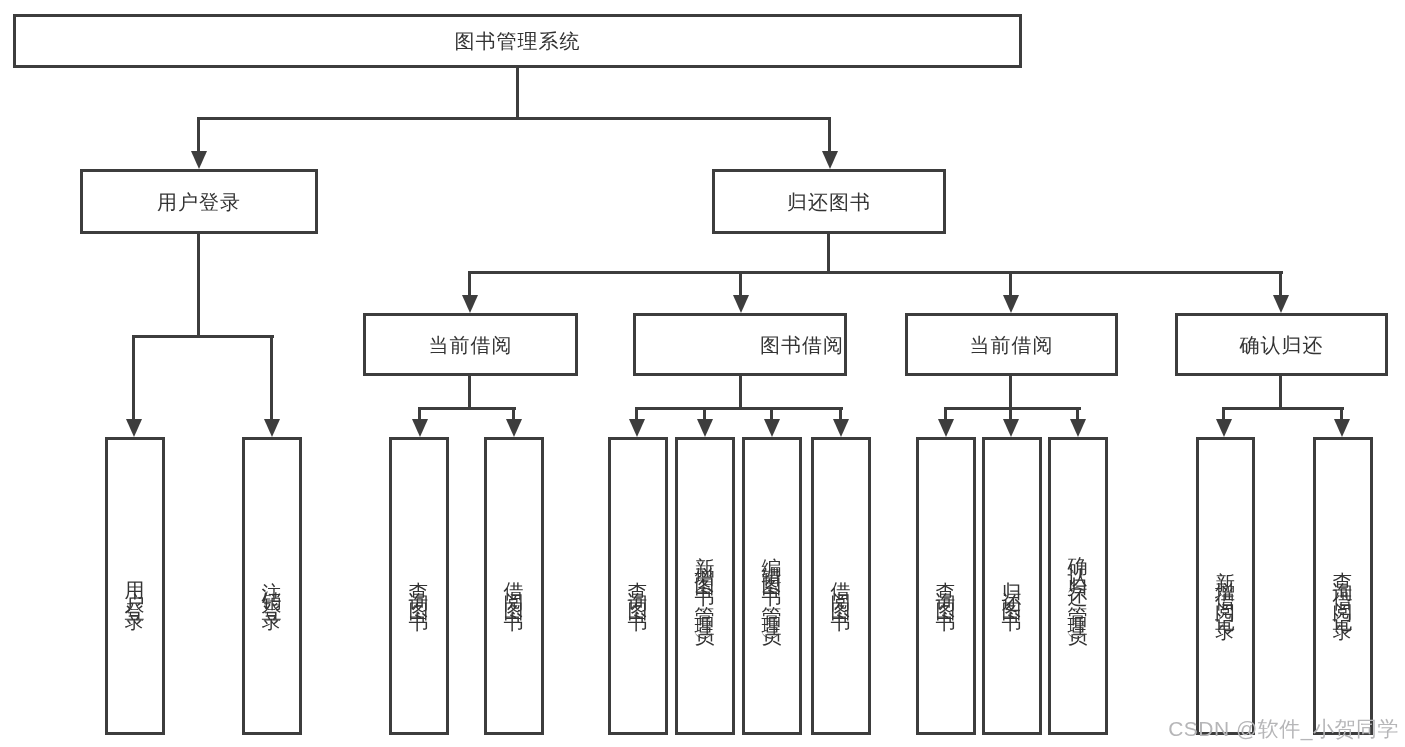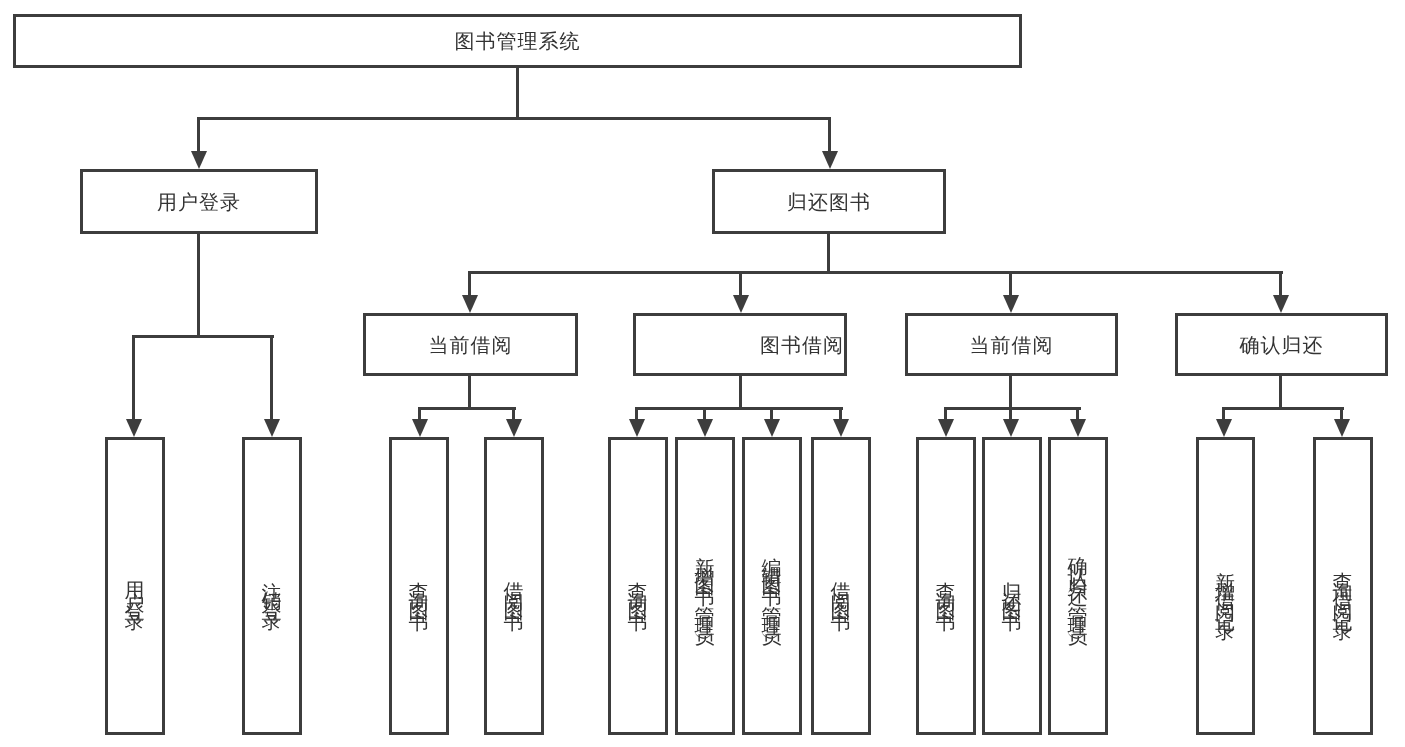--- a/index.html
+++ b/index.html
@@ -158,14 +158,15 @@
     <span>确认归还（管理员）</span>
   </div>
 
   <div class="box vbox" style="left:1196px;top:437px;width:59px;height:298px;">
     <span>新增借阅记录</span>
   </div>
   <div class="box vbox" style="left:1313px;top:437px;width:60px;height:298px;">
     <span>查询借阅记录</span>
   </div>
 
+  <div class="watermark">CSDN @软件_小贺同学</div>
 
 </div>
 
 </body></html>

